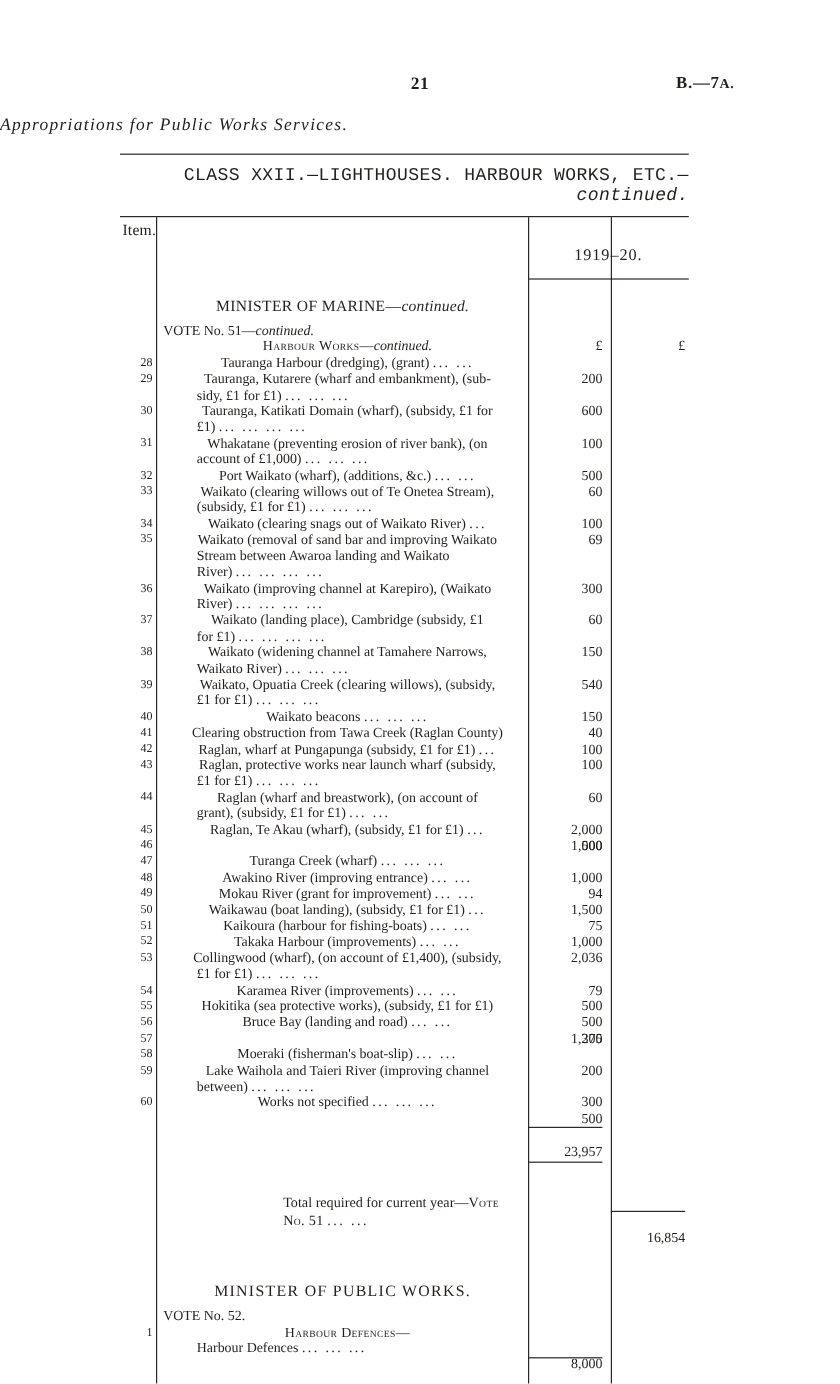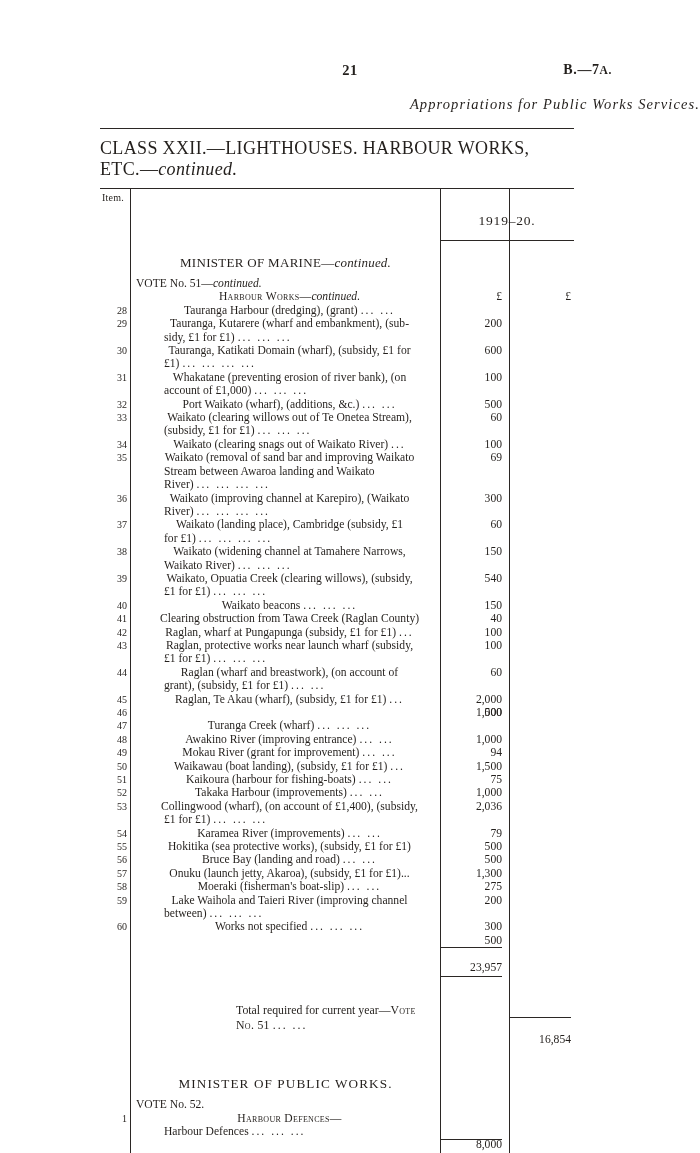--- a/index.html
+++ b/index.html
@@ -44,41 +44,42 @@
     font-size: 14px;
     font-weight: bold;
     letter-spacing: 0.6px;
     font-family: Liberation Serif, serif;
   }
   .pg-ref .sm { font-size: 11.5px; }
   .doc-title {
     position: absolute;
     top: 96px; left: 0;
     width: 700px;
-    text-align: right;
+    text-align: left;
     font-style: italic;
     font-size: 14.5px;
     letter-spacing: 1.1px;
   }
   
   .frame {
     position: absolute;
     left: 100px;
     top: 128px;
     width: 474px;
   }
   .rule {
     border-top: 1px solid #2b2724;
     width: 100%;
   }
   .class-line {
-    text-align: left;
-    font-size: 18px;
+    text-align: right;
+    font-size: 15px;
     letter-spacing: 0.35px;
     padding: 9px 0 8px 0;
+    font-family: Liberation Mono, monospace;
   }
   .class-line .ital { font-style: italic; }
 
   
   .grid {
     position: relative;
     width: 474px;
   }
   .col-item {
     position: absolute;
@@ -92,21 +93,21 @@
     position: absolute;
     top: 0;
     width: 0;
     border-left: 1px solid #2b2724;
     height: 100%;
   }
   .v2 { left: 340px; }
   .v3 { left: 409px; }
 
   .item-head {
-    font-size: 10px;
+    font-size: 13px;
     padding: 3px 0 0 2px;
     letter-spacing: 0.2px;
   }
   .year-head {
     position: absolute;
     left: 340px; top: 0;
     width: 134px;
     text-align: center;
     font-size: 13.5px;
     letter-spacing: 0.8px;
@@ -457,21 +458,20 @@
               <div class="r-desc ind1"><span>Hokitika (sea protective works), (subsidy, £1 for £1)</span></div>
               <div class="r-amt">500</div>
             </div>
             <div class="row">
               <div class="r-item">56</div>
               <div class="r-desc ind1"><span>Bruce Bay (landing and road)</span> <span class="dots">...            ...</span></div>
               <div class="r-amt">1,300</div>
             </div>
             <div class="row">
               <div class="r-item">57</div>
-              <div class="r-desc ind1"><span>Onuku (launch jetty, Akaroa), (subsidy, £1 for £1)...</span></div>
               <div class="r-amt">275</div>
             </div>
             <div class="row">
               <div class="r-item">58</div>
               <div class="r-desc ind1"><span>Moeraki (fisherman's boat-slip)</span> <span class="dots">...            ...</span></div>
               <div class="r-amt">200</div>
             </div>
             <div class="row">
               <div class="r-item">59</div>
               <div class="r-desc ind1"><span>Lake Waihola and Taieri River (improving channel</span></div>

